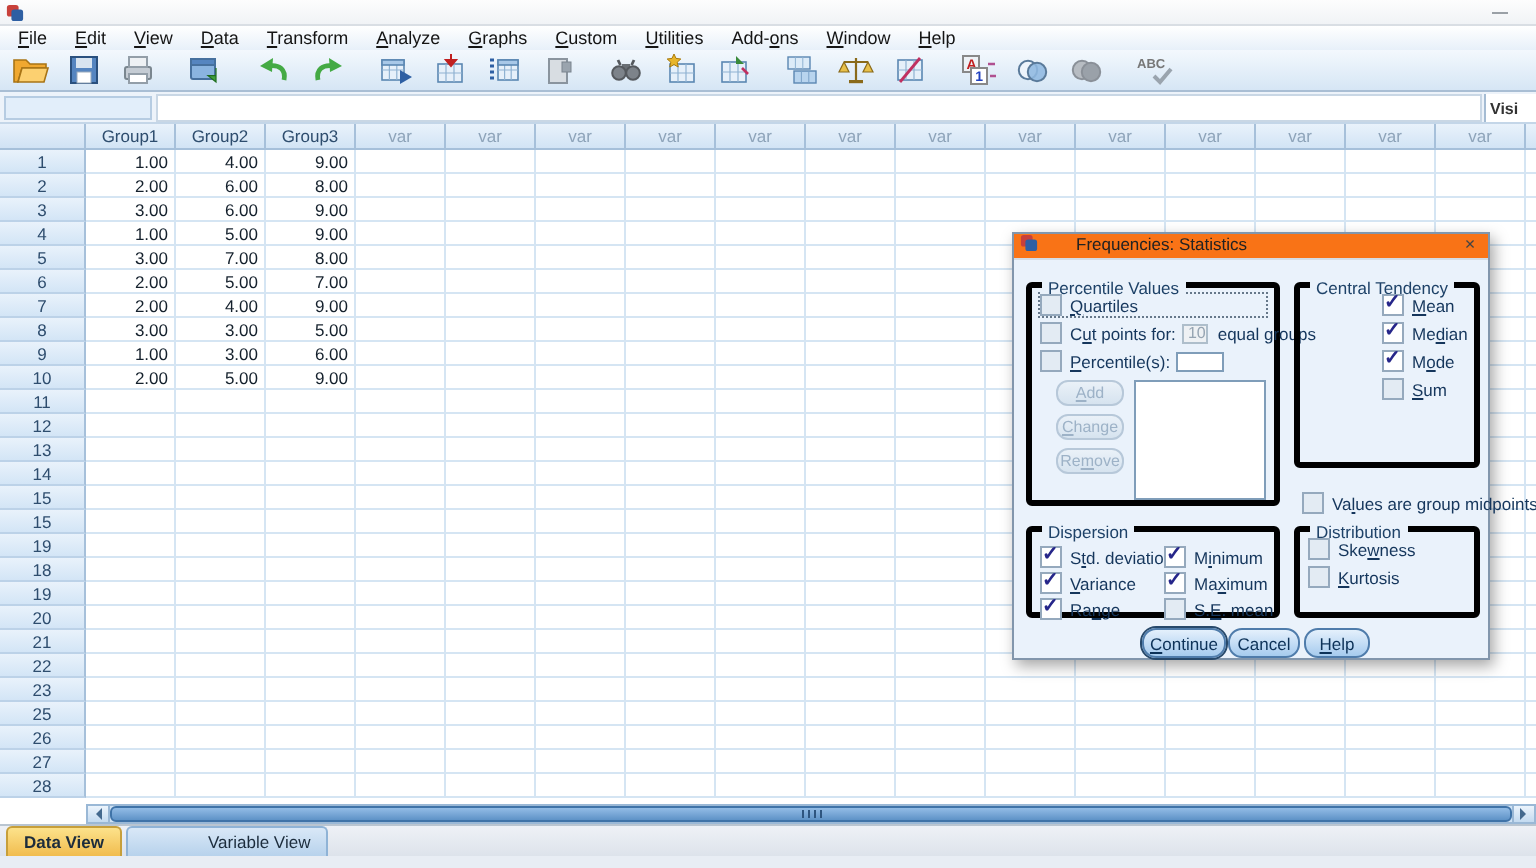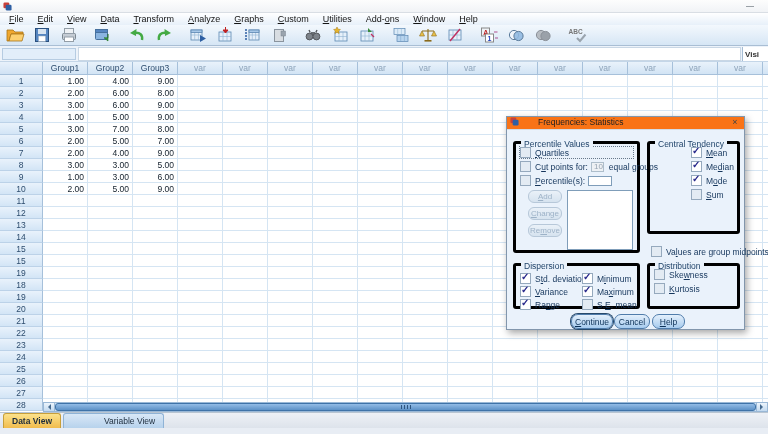--- a/index.html
+++ b/index.html
@@ -759,40 +759,20 @@
       <div class="dcell"></div>
       <div class="dcell"></div>
       <div class="dcell"></div>
       <div class="dcell"></div>
       <div class="dcell"></div>
       <div class="dcell"></div>
       <div class="dcell"></div>
       <div class="dcell"></div>
     </div>
     <div class="grow">
-      <div class="rhdr">24</div>
-      <div class="dcell"></div>
-      <div class="dcell"></div>
-      <div class="dcell"></div>
-      <div class="dcell"></div>
-      <div class="dcell"></div>
-      <div class="dcell"></div>
-      <div class="dcell"></div>
-      <div class="dcell"></div>
-      <div class="dcell"></div>
-      <div class="dcell"></div>
-      <div class="dcell"></div>
-      <div class="dcell"></div>
-      <div class="dcell"></div>
-      <div class="dcell"></div>
-      <div class="dcell"></div>
-      <div class="dcell"></div>
-      <div class="dcell"></div>
-    </div>
-    <div class="grow">
       <div class="rhdr">25</div>
       <div class="dcell"></div>
       <div class="dcell"></div>
       <div class="dcell"></div>
       <div class="dcell"></div>
       <div class="dcell"></div>
       <div class="dcell"></div>
       <div class="dcell"></div>
       <div class="dcell"></div>
       <div class="dcell"></div>

